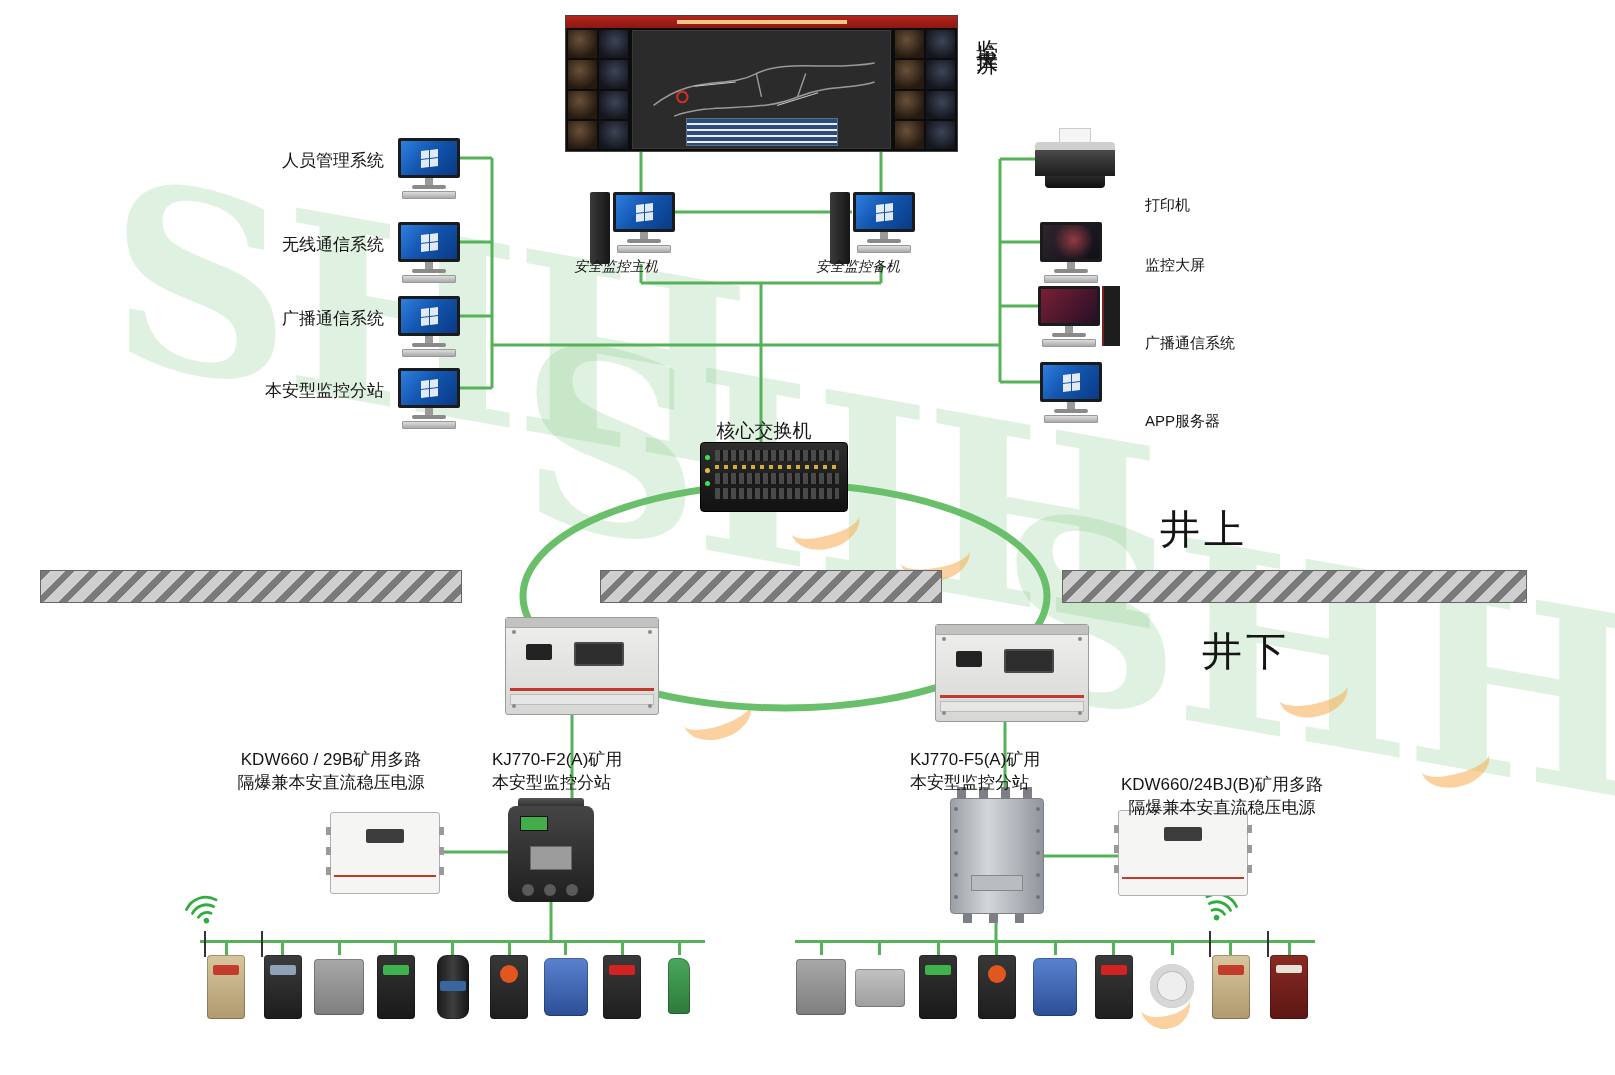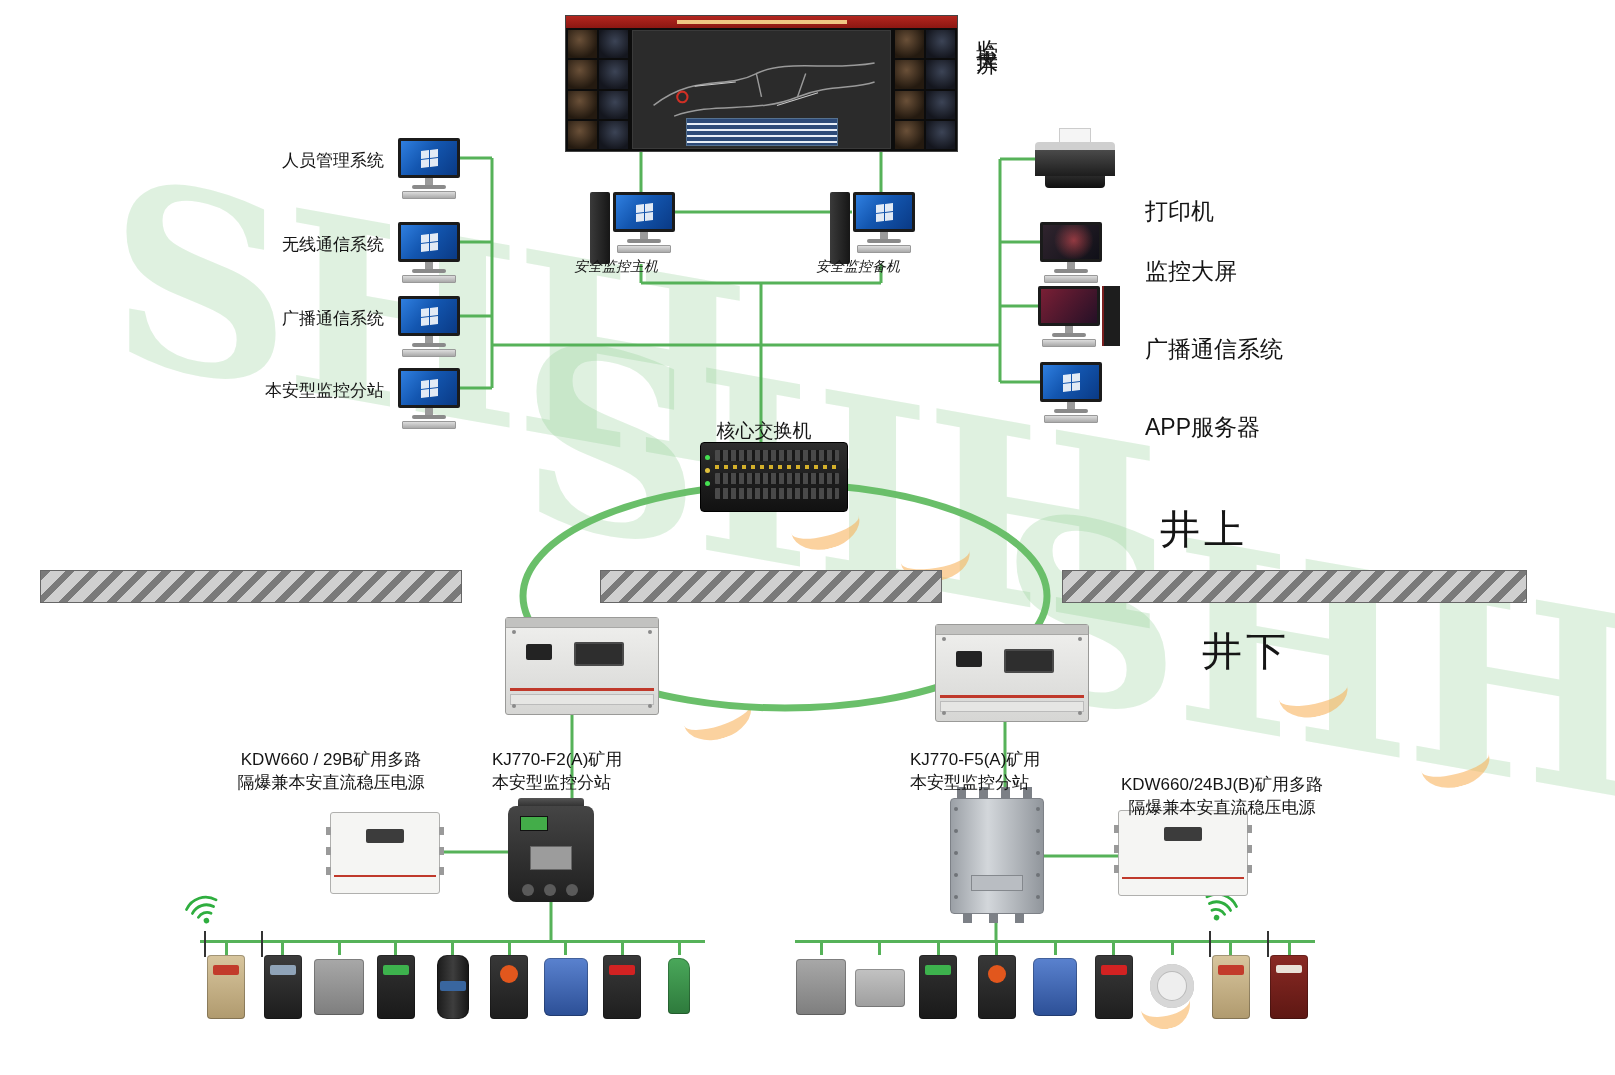--- a/index.html
+++ b/index.html
@@ -133,21 +133,21 @@
   .d-green-clamp{background:linear-gradient(#4aa85a,#2e7a3c);width:22px;height:56px;border-radius:6px 10px 4px 4px;margin-top:3px;}
   .d-darkred-ant{background:linear-gradient(#8a2a24,#5d1713);}
   .d-darkred-ant .ant{display:block;}
   .d-darkred-ant .disp{display:block;background:#e9e2d8;height:8px;}
 
   .wifi{position:absolute;z-index:4;}
 
   
   .sys-label{font-size:17px;width:132px;text-align:right;}
   .host-label{font-size:14px;width:130px;font-style:italic;}
-  .right-label{font-size:23px;}
+  .right-label{font-size:15px;}
   .core-label{font-size:19px;width:112px;text-align:center;}
   .zone-label{font-size:40px;letter-spacing:4px;}
   .ring-label{font-size:38px;width:270px;text-align:center;letter-spacing:2px;}
   .node-label{font-size:17px;line-height:23px;}
   .vlabel{font-size:22px;writing-mode:vertical-rl;letter-spacing:5px;}
 </style>
 </head>
 <body>
 
 <div class="canvas">

